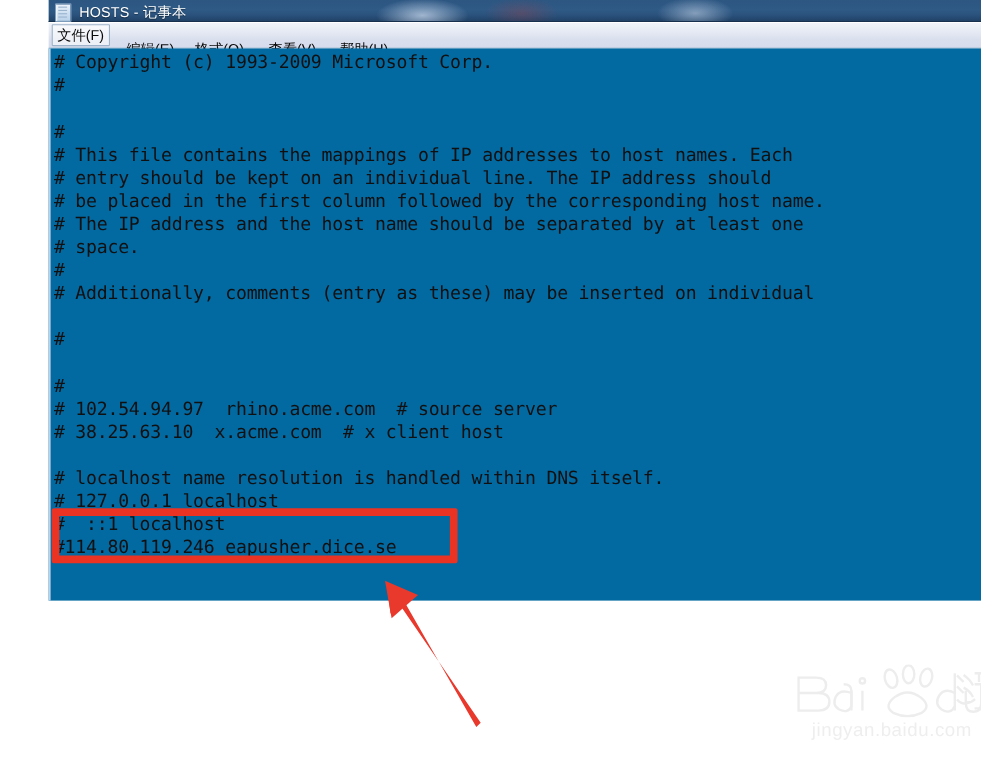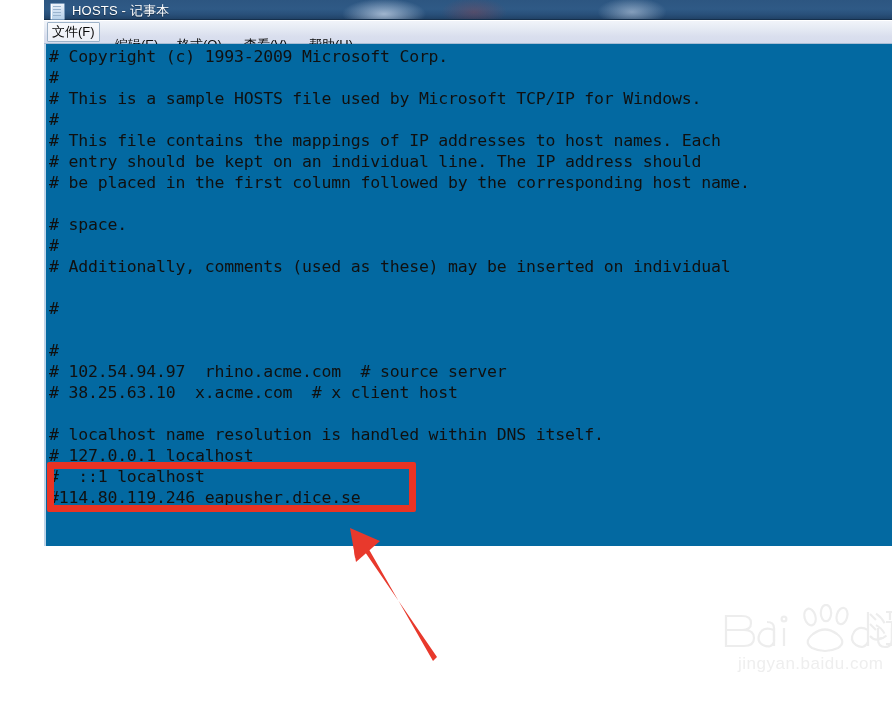--- a/index.html
+++ b/index.html
@@ -173,28 +173,28 @@
     <div class="menu-item selected" style="left:3px">文件(F)</div>
     <div class="menu-item" style="left:66px">编辑(E)</div>
     <div class="menu-item" style="left:128px">格式(O)</div>
     <div class="menu-item" style="left:195px">查看(V)</div>
     <div class="menu-item" style="left:260px">帮助(H)</div>
   </div>
 
   <div id="textarea">
     <div class="line" style="top:2px"># Copyright (c) 1993-2009 Microsoft Corp.</div>
     <div class="line" style="top:23px">#</div>
-    <div class="line" style="top:44px"># This is a sample HOSTS file used by Microsoft TCP/IP for Windows.</div>
     <div class="line" style="top:65px">#</div>
     <div class="line" style="top:86px"># This file contains the mappings of IP addresses to host names. Each</div>
     <div class="line" style="top:107px"># entry should be kept on an individual line. The IP address should</div>
     <div class="line" style="top:128px"># be placed in the first column followed by the corresponding host name.</div>
+    <div class="line" style="top:149px"># The IP address and the host name should be separated by at least one</div>
     <div class="line" style="top:170px"># space.</div>
     <div class="line" style="top:191px">#</div>
-    <div class="line" style="top:212px"># Additionally, comments (used as these) may be inserted on individual</div>
+    <div class="line" style="top:212px"># Additionally, comments (entry as these) may be inserted on individual</div>
     <div class="line" style="top:254px">#</div>
     <div class="line" style="top:296px">#</div>
     <div class="line" style="top:317px"># 102.54.94.97  rhino.acme.com  # source server</div>
     <div class="line" style="top:338px"># 38.25.63.10  x.acme.com  # x client host</div>
     <div class="line" style="top:359px"></div>
     <div class="line" style="top:380px"># localhost name resolution is handled within DNS itself.</div>
     <div class="line" style="top:401px"># 127.0.0.1 localhost</div>
     <div class="line" style="top:422px">#  ::1 localhost</div>
     <div class="line" style="top:443px">#114.80.119.246 eapusher.dice.se</div>
   </div>

